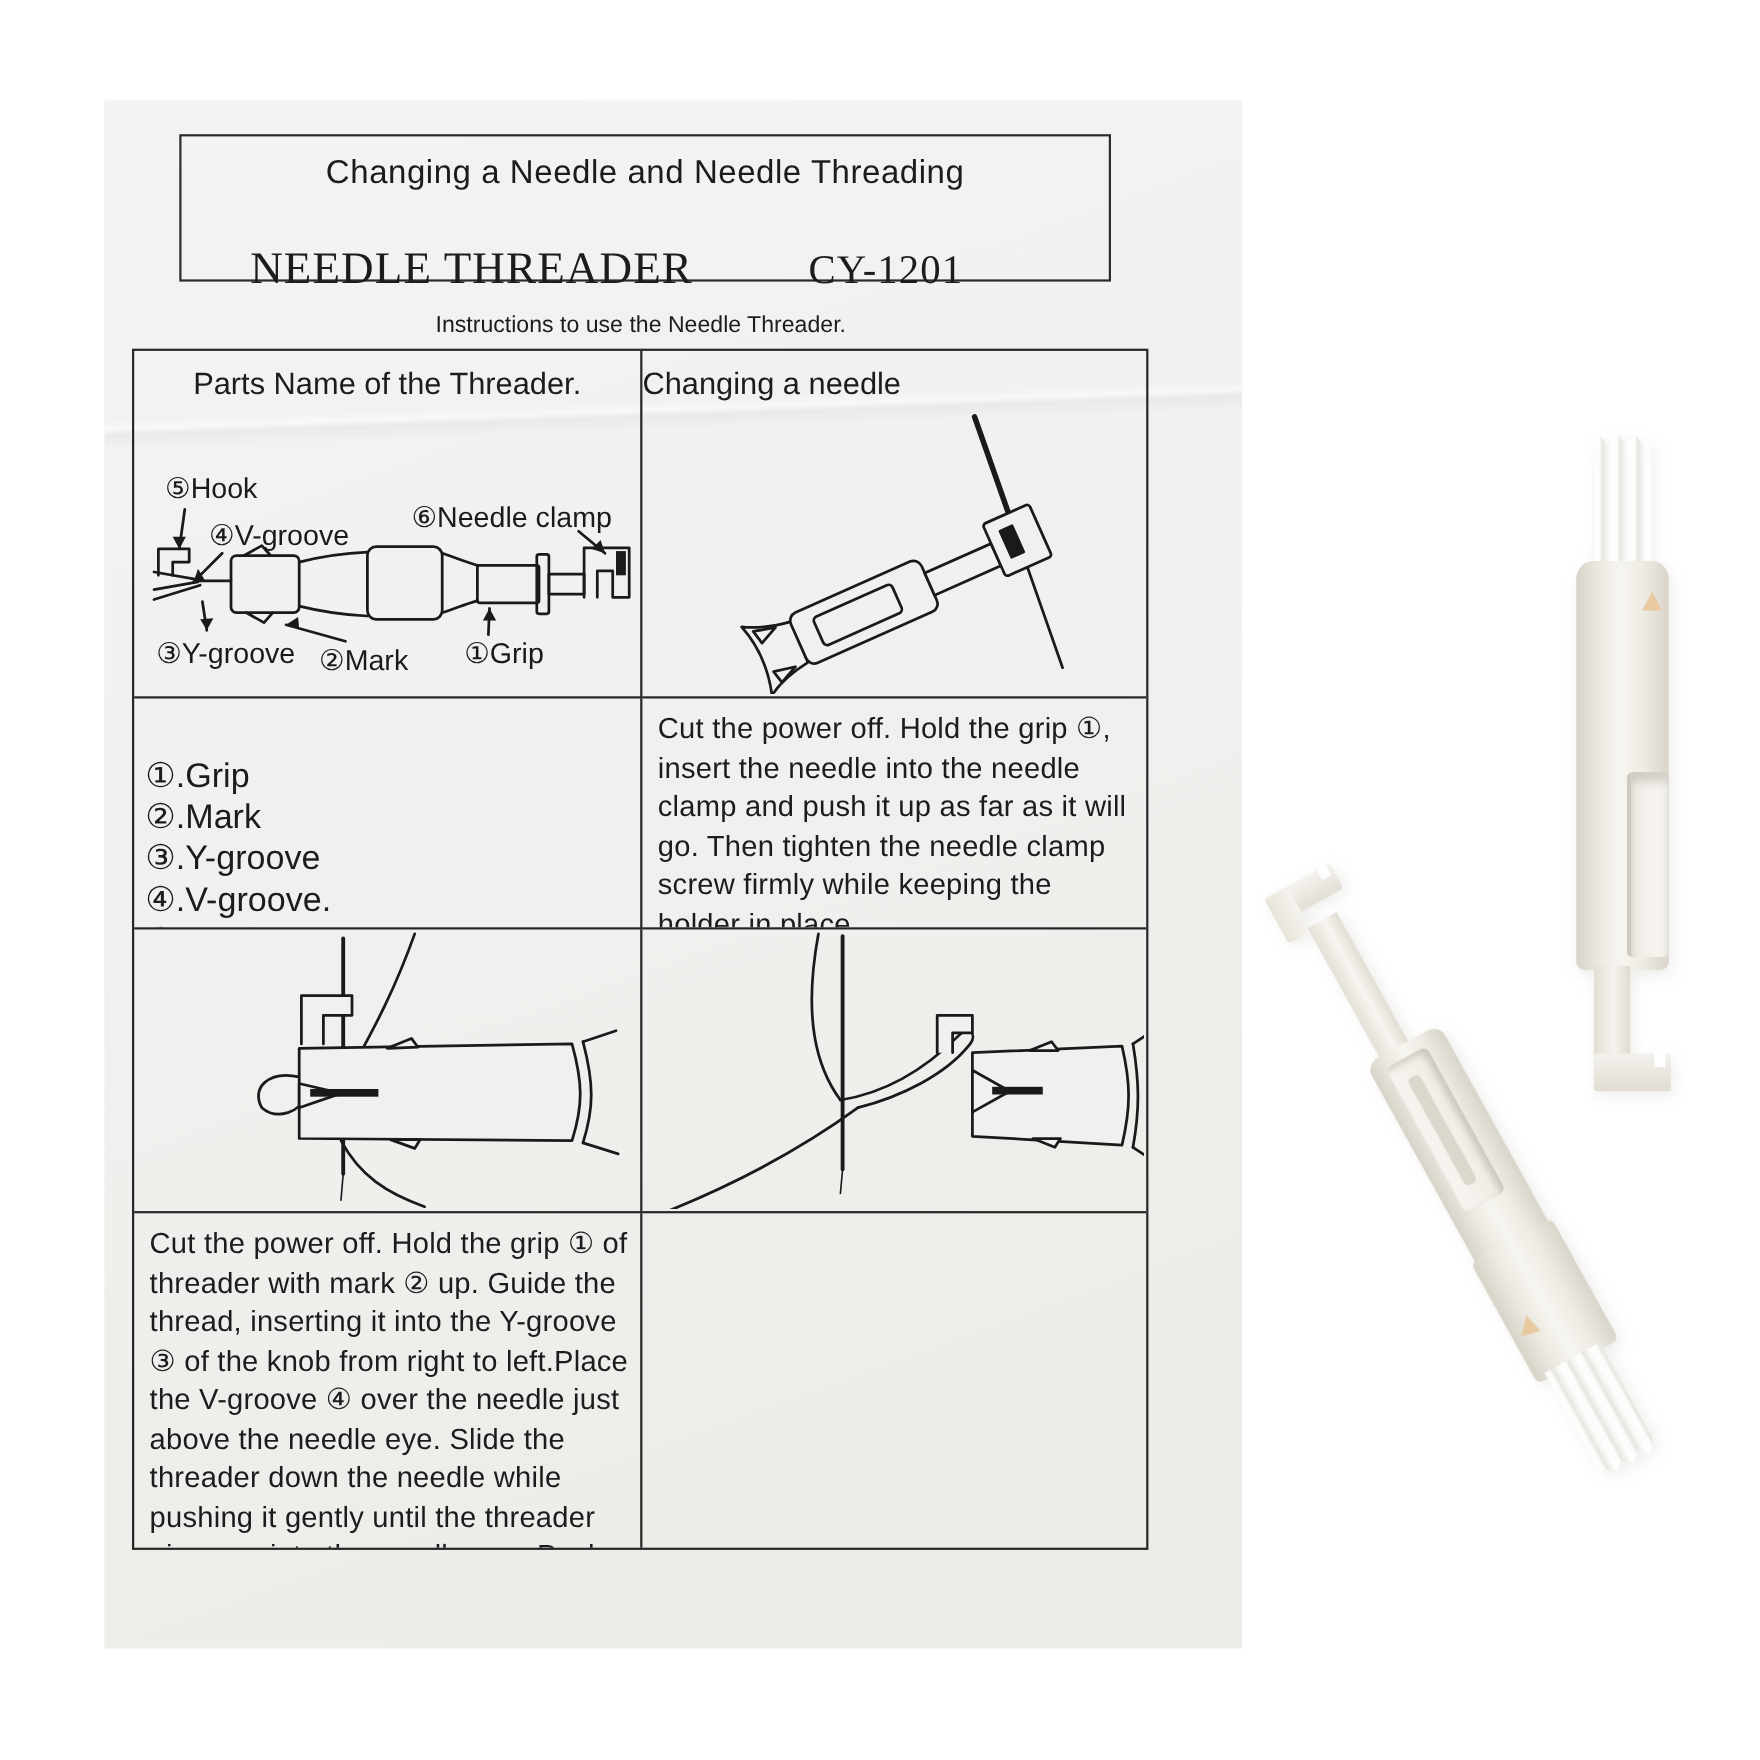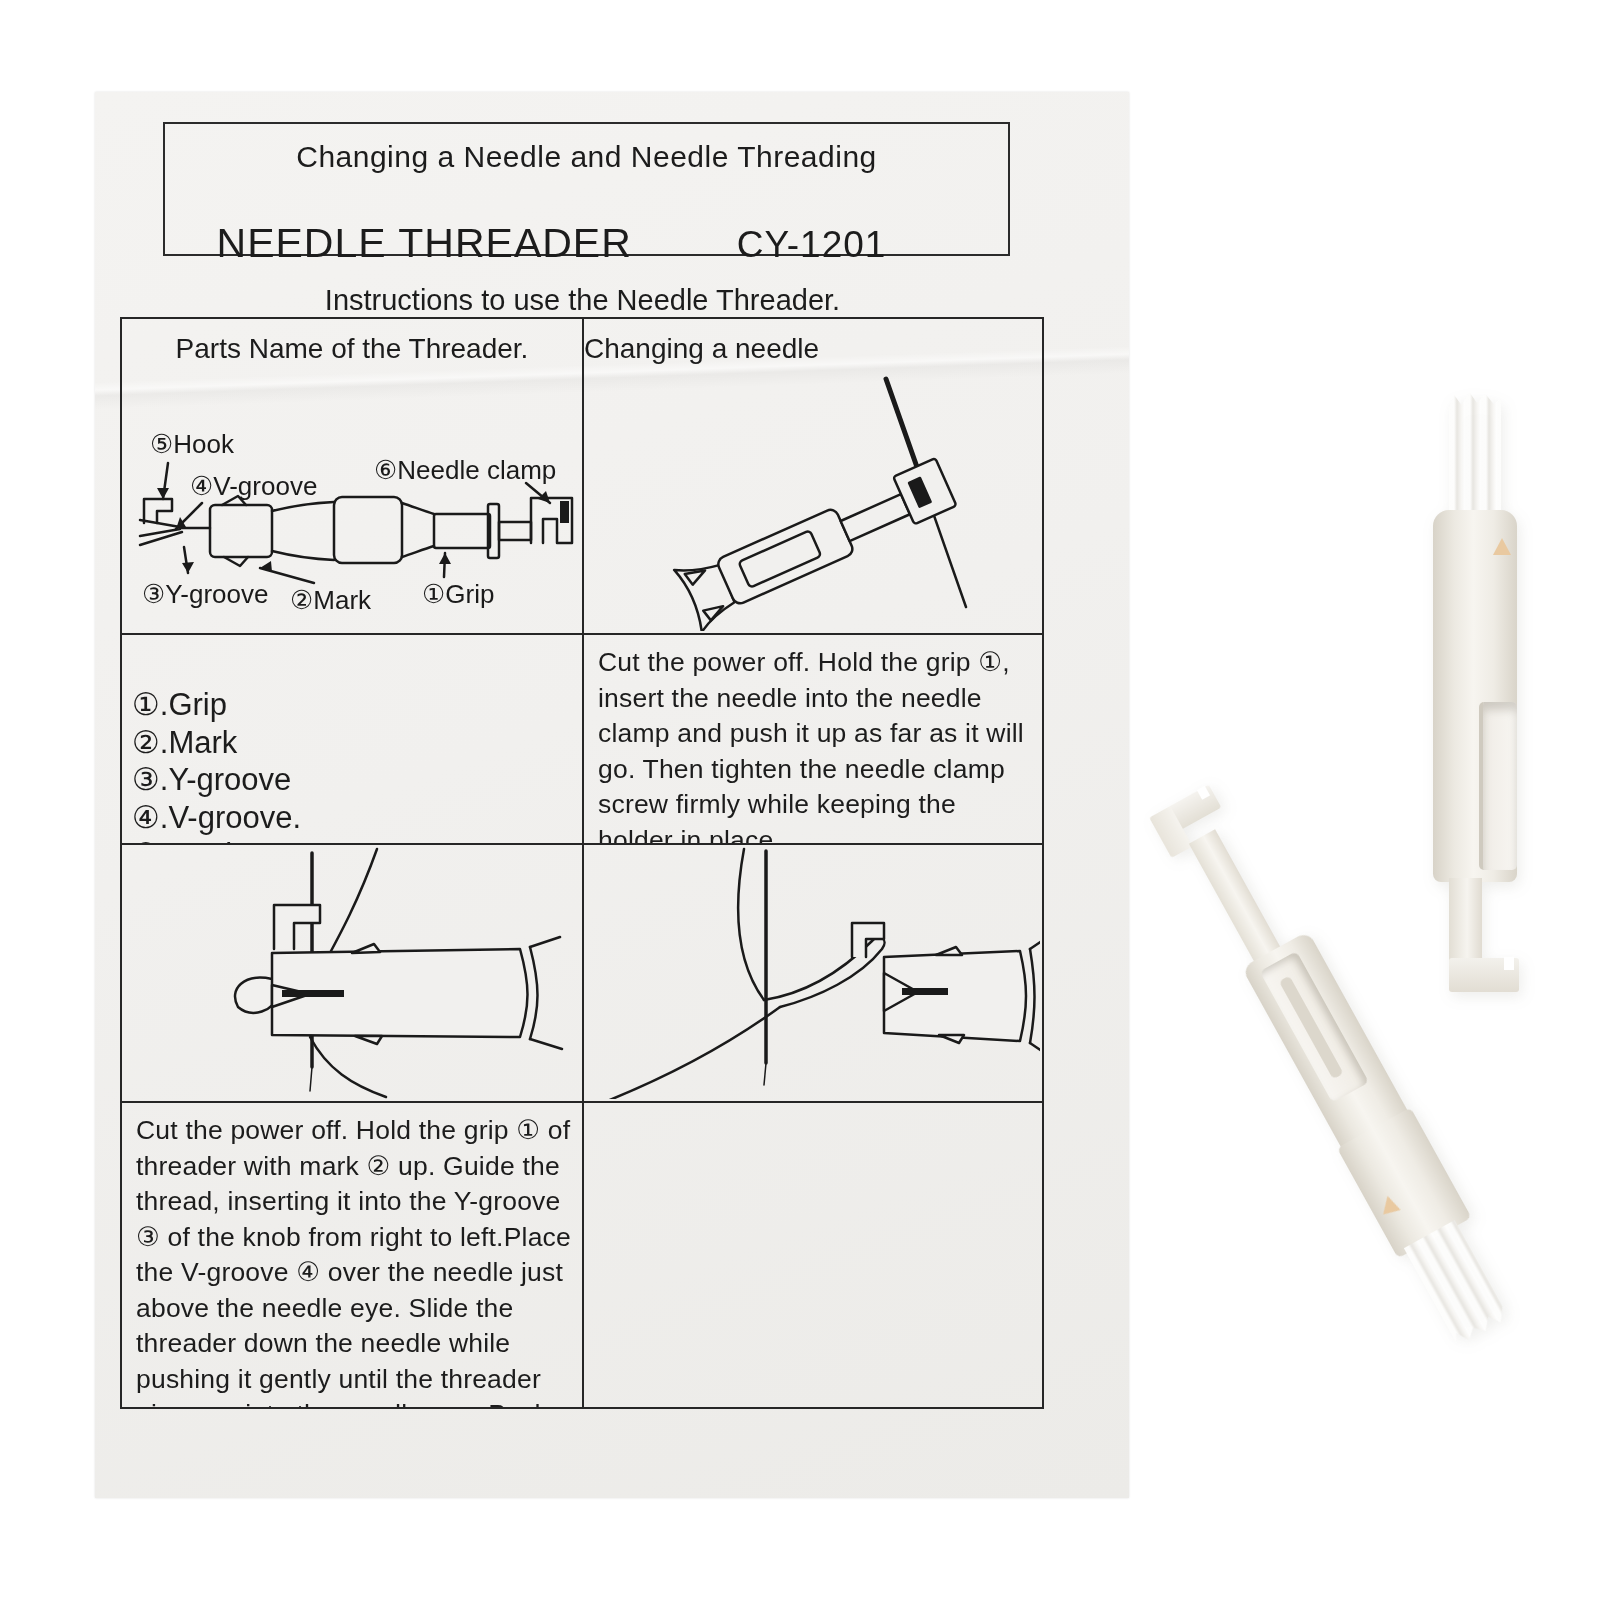--- a/index.html
+++ b/index.html
@@ -18,24 +18,24 @@
   .crease{
     position:absolute;left:0;top:200px;width:100%;height:160px;
     background:linear-gradient(178deg,rgba(255,255,255,0) 46%,rgba(255,255,255,.5) 50%,rgba(0,0,0,.03) 53%,rgba(0,0,0,0) 60%);
     pointer-events:none;
   }
   .title-box{
     position:absolute;left:68px;top:30px;width:843px;height:130px;
     border:2.5px solid #2b2b2b;
   }
   .title-line1{margin-top:16px;text-align:center;font-size:30px;letter-spacing:.5px;}
-  .title-line2{margin-top:10px;display:flex;justify-content:center;align-items:baseline;gap:105px;}
+  .title-line2{margin-top:10px;display:flex;justify-content:center;align-items:baseline;gap:105px;font-family:Liberation Serif, serif;}
   .product-name{font-size:41px;letter-spacing:1px;margin-left:-70px;}
   .model-no{font-size:37px;letter-spacing:1px;margin-top:40px;}
-  .subtitle{position:absolute;left:25px;top:192px;width:925px;text-align:center;font-size:29px;}
+  .subtitle{position:absolute;left:25px;top:192px;width:925px;text-align:center;font-size:21px;}
   
   .itable{
     position:absolute;left:25px;top:225px;
     display:grid;grid-template-columns:462px 458px;grid-template-rows:316px 210px 258px 304px;
     border:2.5px solid #262626;
   }
   .cell{position:relative;overflow:hidden;}
   .cell.br{border-right:2px solid #262626;}
   .cell.bb{border-bottom:2px solid #262626;}
   .cell-header{font-size:28px;padding-top:14px;text-align:center;}

